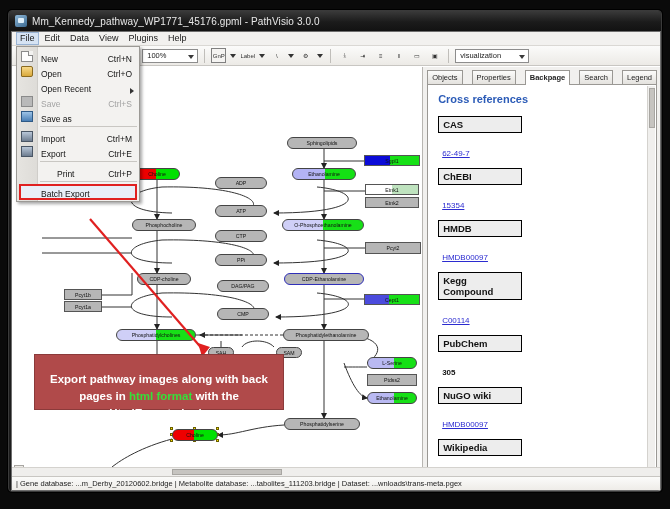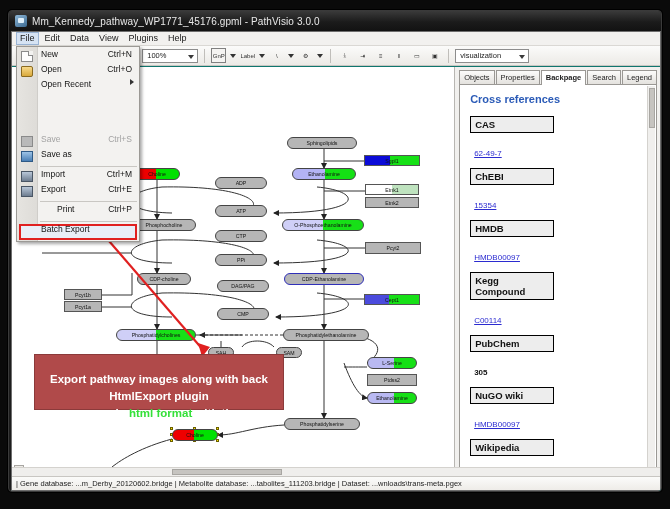--- a/index.html
+++ b/index.html
@@ -35,21 +35,21 @@
     content: ""; position: absolute; left: 3px; top: 3px; width: 6px; height: 5px;
     background: #dff0fb; border-radius: 1px;
   }
   .title-text {
     color: #e8e8e8; font-size: 10px; letter-spacing: .1px; white-space: nowrap;
   }
 
   
   .app-body {
     position: absolute; left: 2px; top: 20px; width: 650px; height: 460px;
-    background: #0f766e;
+    background: #ffffff;
     border: 1px solid #6e6e6e;
   }
 
   
   .menubar {
     height: 14px; background: #f2f1ef; border-bottom: 1px solid #dad8d4;
     display: flex; align-items: center; padding-left: 4px; gap: 2px;
   }
   .menu-item {
     font-size: 9px; color: #1b1b1b; padding: 1px 4px; line-height: 11px;
@@ -104,21 +104,21 @@
     position: relative; width: 450px; background: #fff;
     border-right: 1px solid #b8b6b2; overflow: hidden;
   }
   .canvas { position: absolute; inset: 0; background: #ffffff; }
 
   
   .right-panel {
     flex: 1; background: #f1f0ee; display: flex; flex-direction: column;
     padding: 2px 3px 2px 4px;
   }
-  .tabstrip { display: flex; align-items: flex-end; height: 15px; gap: 1px; }
+  .tabstrip { display: flex; align-items: flex-end; height: 15px; gap: 9px; }
   .tab {
     font-size: 7.5px; color: #1f1f1f; padding: 2px 4px 2px 4px;
     background: linear-gradient(180deg,#fbfbfa,#e4e2de);
     border: 1px solid #9a9894; border-bottom: none; line-height: 9px;
     white-space: nowrap;
   }
   .tab.active {
     background: #ffffff; font-weight: bold; padding-bottom: 3px; margin-bottom: -1px;
     position: relative; z-index: 2;
   }
@@ -158,24 +158,24 @@
     background: #f3f2f0; border: 1px solid #9b9995;
     box-shadow: 2px 2px 3px rgba(0,0,0,.35);
     z-index: 50; padding: 2px 0;
   }
   .dd-gutter {
     position: absolute; left: 0; top: 0; bottom: 0; width: 21px;
     background: linear-gradient(90deg,#e6e4e0,#dedcd8);
     border-right: 1px solid #cfcdc9;
   }
   .dd-item {
-    position: relative; height: 15px; display: flex; align-items: flex-start;
+    position: relative; height: 15px; display: flex; align-items: flex-end;
     padding-left: 24px; font-size: 8.5px; color: #141414; z-index: 2;
   }
-  .dd-item.disabled { color: #a3a3a3; margin-top: 40px; }
+  .dd-item.disabled { color: #a3a3a3; }
   .dd-item .accel {
     position: absolute; right: 7px; font-size: 8.5px;
   }
   .dd-item .submark {
     position: absolute; right: 5px; width: 0; height: 0;
     border-top: 3px solid transparent; border-bottom: 3px solid transparent;
     border-left: 4px solid #333;
   }
   .dd-sep { height: 1px; background: #c9c7c3; margin: 2px 2px 2px 23px; z-index:2; position: relative;}
   .dd-icon {
@@ -489,24 +489,24 @@
                 <div class="handle" style="left: 204px; top: 372px; position: absolute;"></div>
               </div>
 
             <svg class="arrow-svg" width="450" height="411">
               <line x1="78" y1="152" x2="192" y2="284" stroke="#e02020" stroke-width="2.2"></line>
               <path d="M190,290 L186,276 L198,280 z" fill="#e02020"></path>
             </svg>
 
             <div class="callout">
               <div>Export pathway images along with back</div>
-              <div>HtmlExport plugin</div>
               <div>
                 <span>pages in </span><span class="hl">html format</span><span> with the</span>
               </div>
+              <div>HtmlExport plugin</div>
             </div>
           </div>
         </div>
 
         <div class="right-panel">
           <div class="tabstrip">
             <div class="tab">Objects</div>
             <div class="tab">Properties</div>
             <div class="tab active">Backpage</div>
             <div class="tab">Search</div>

